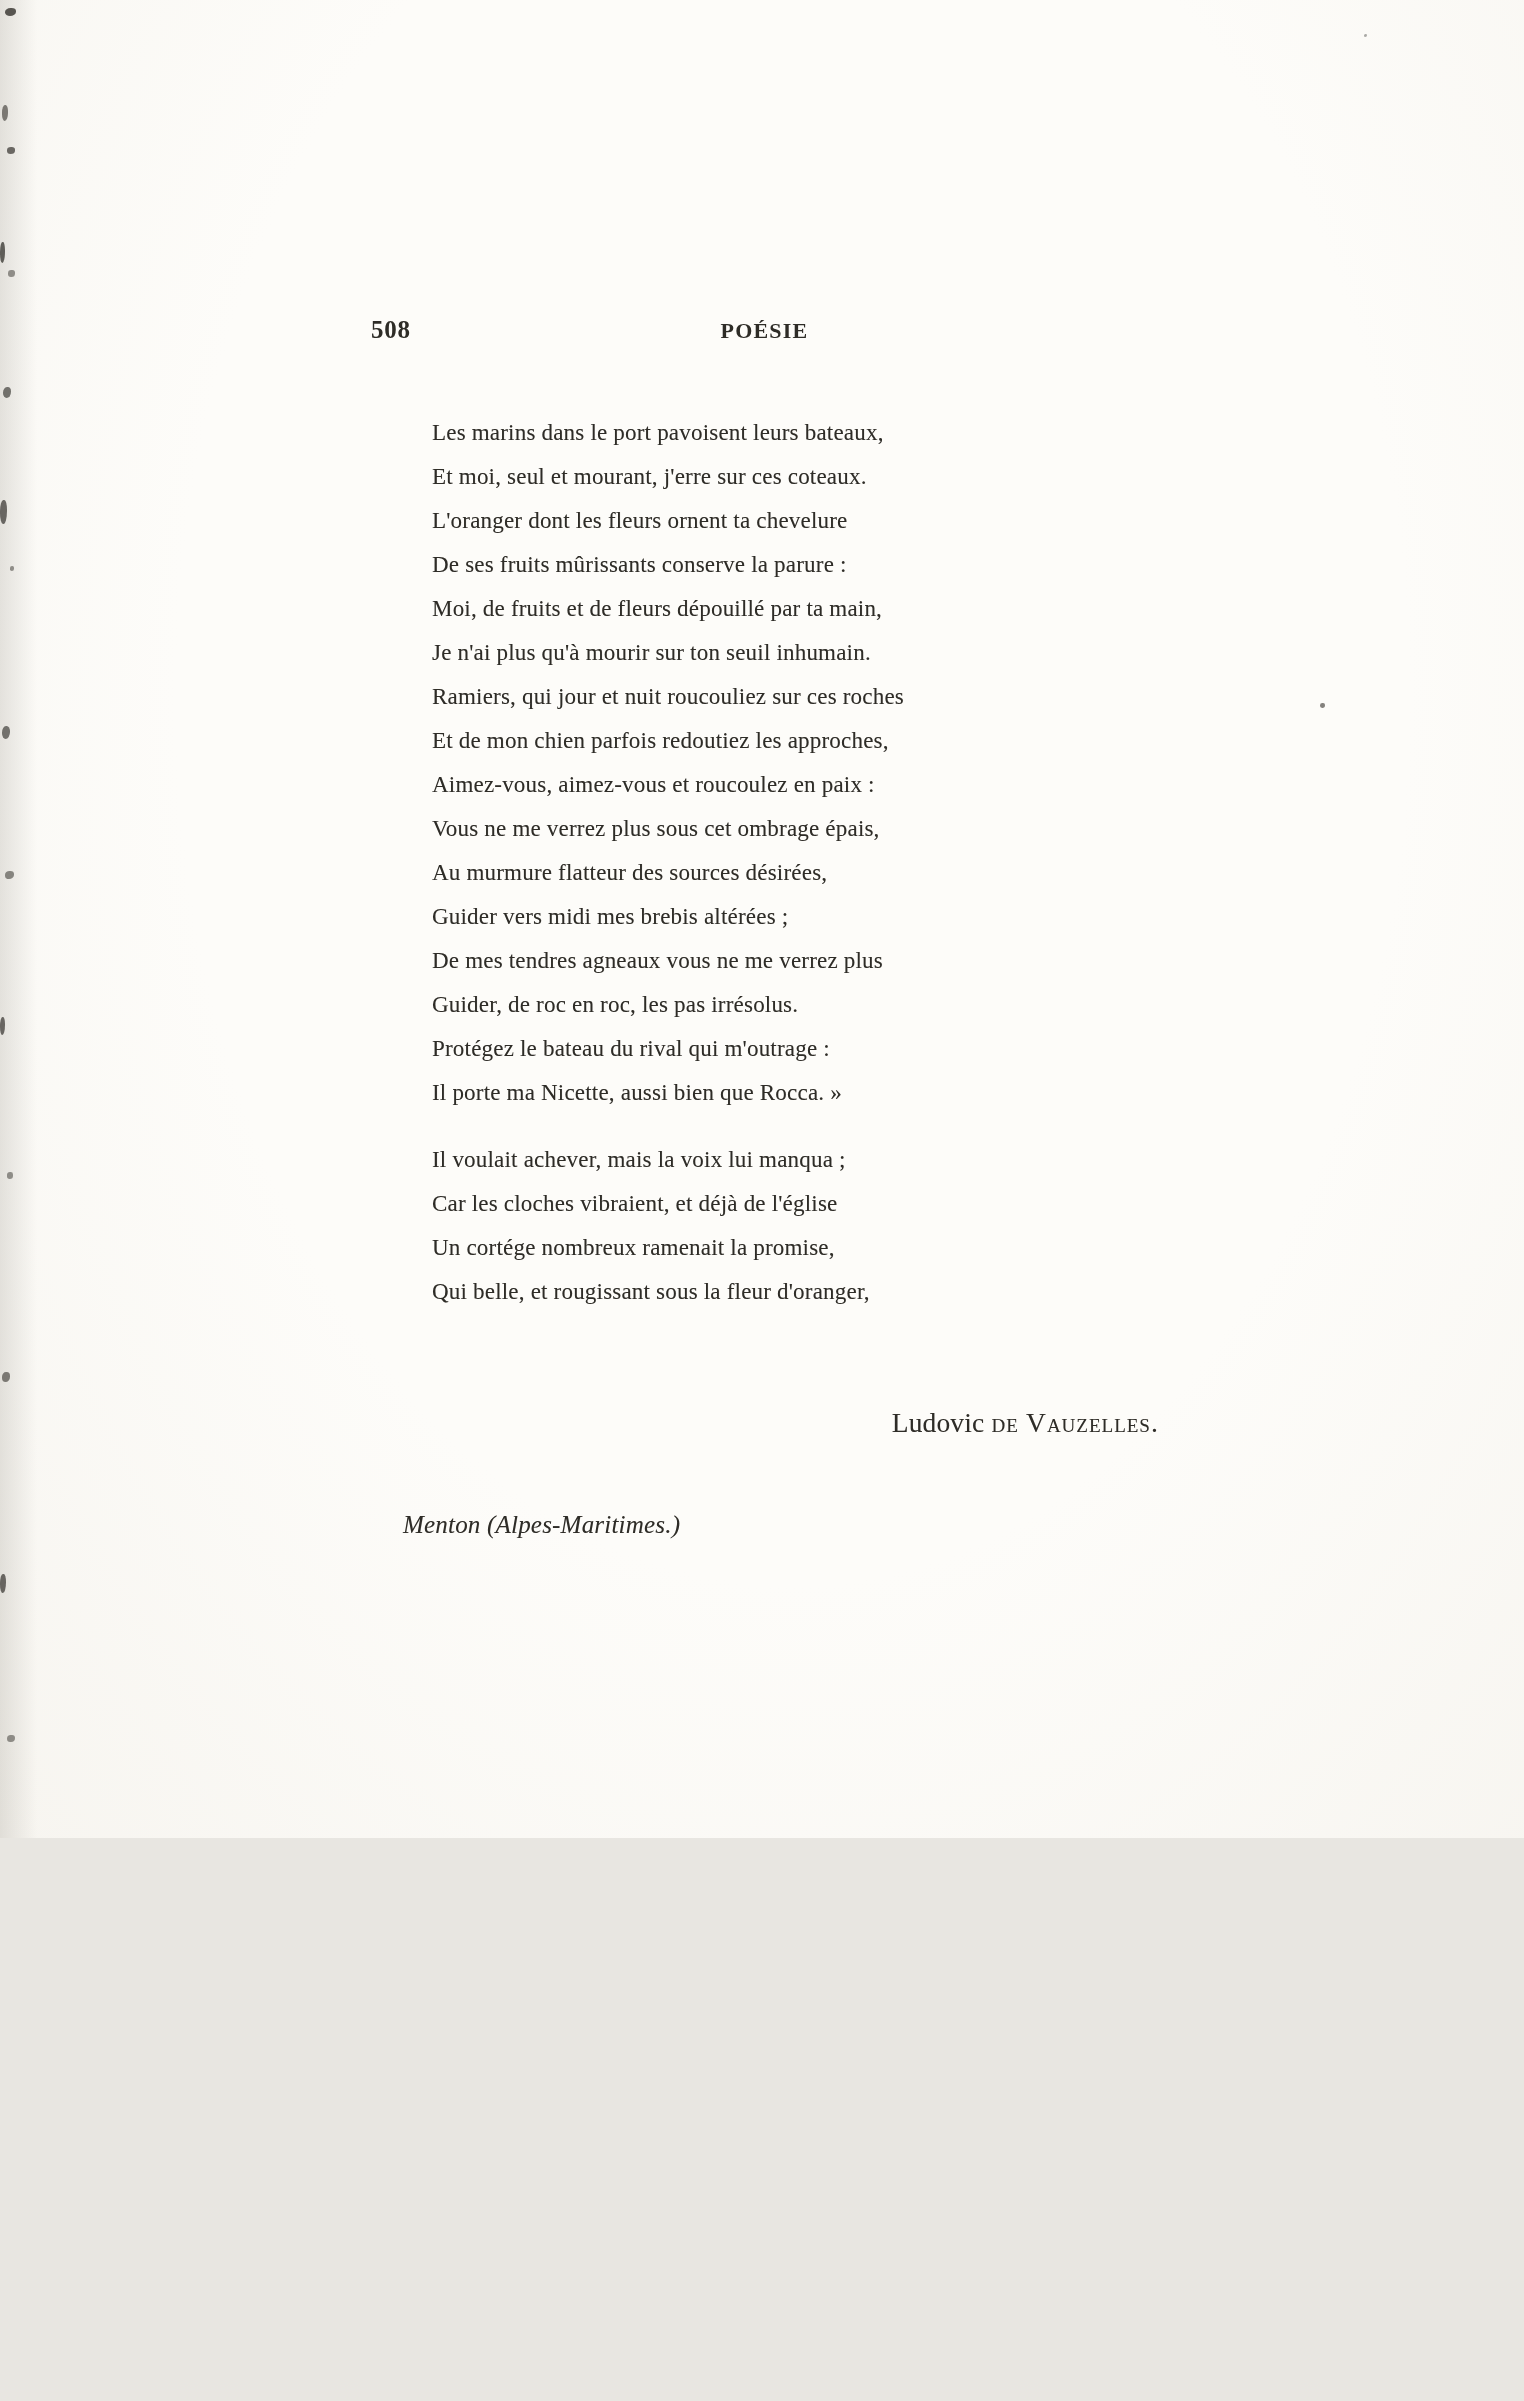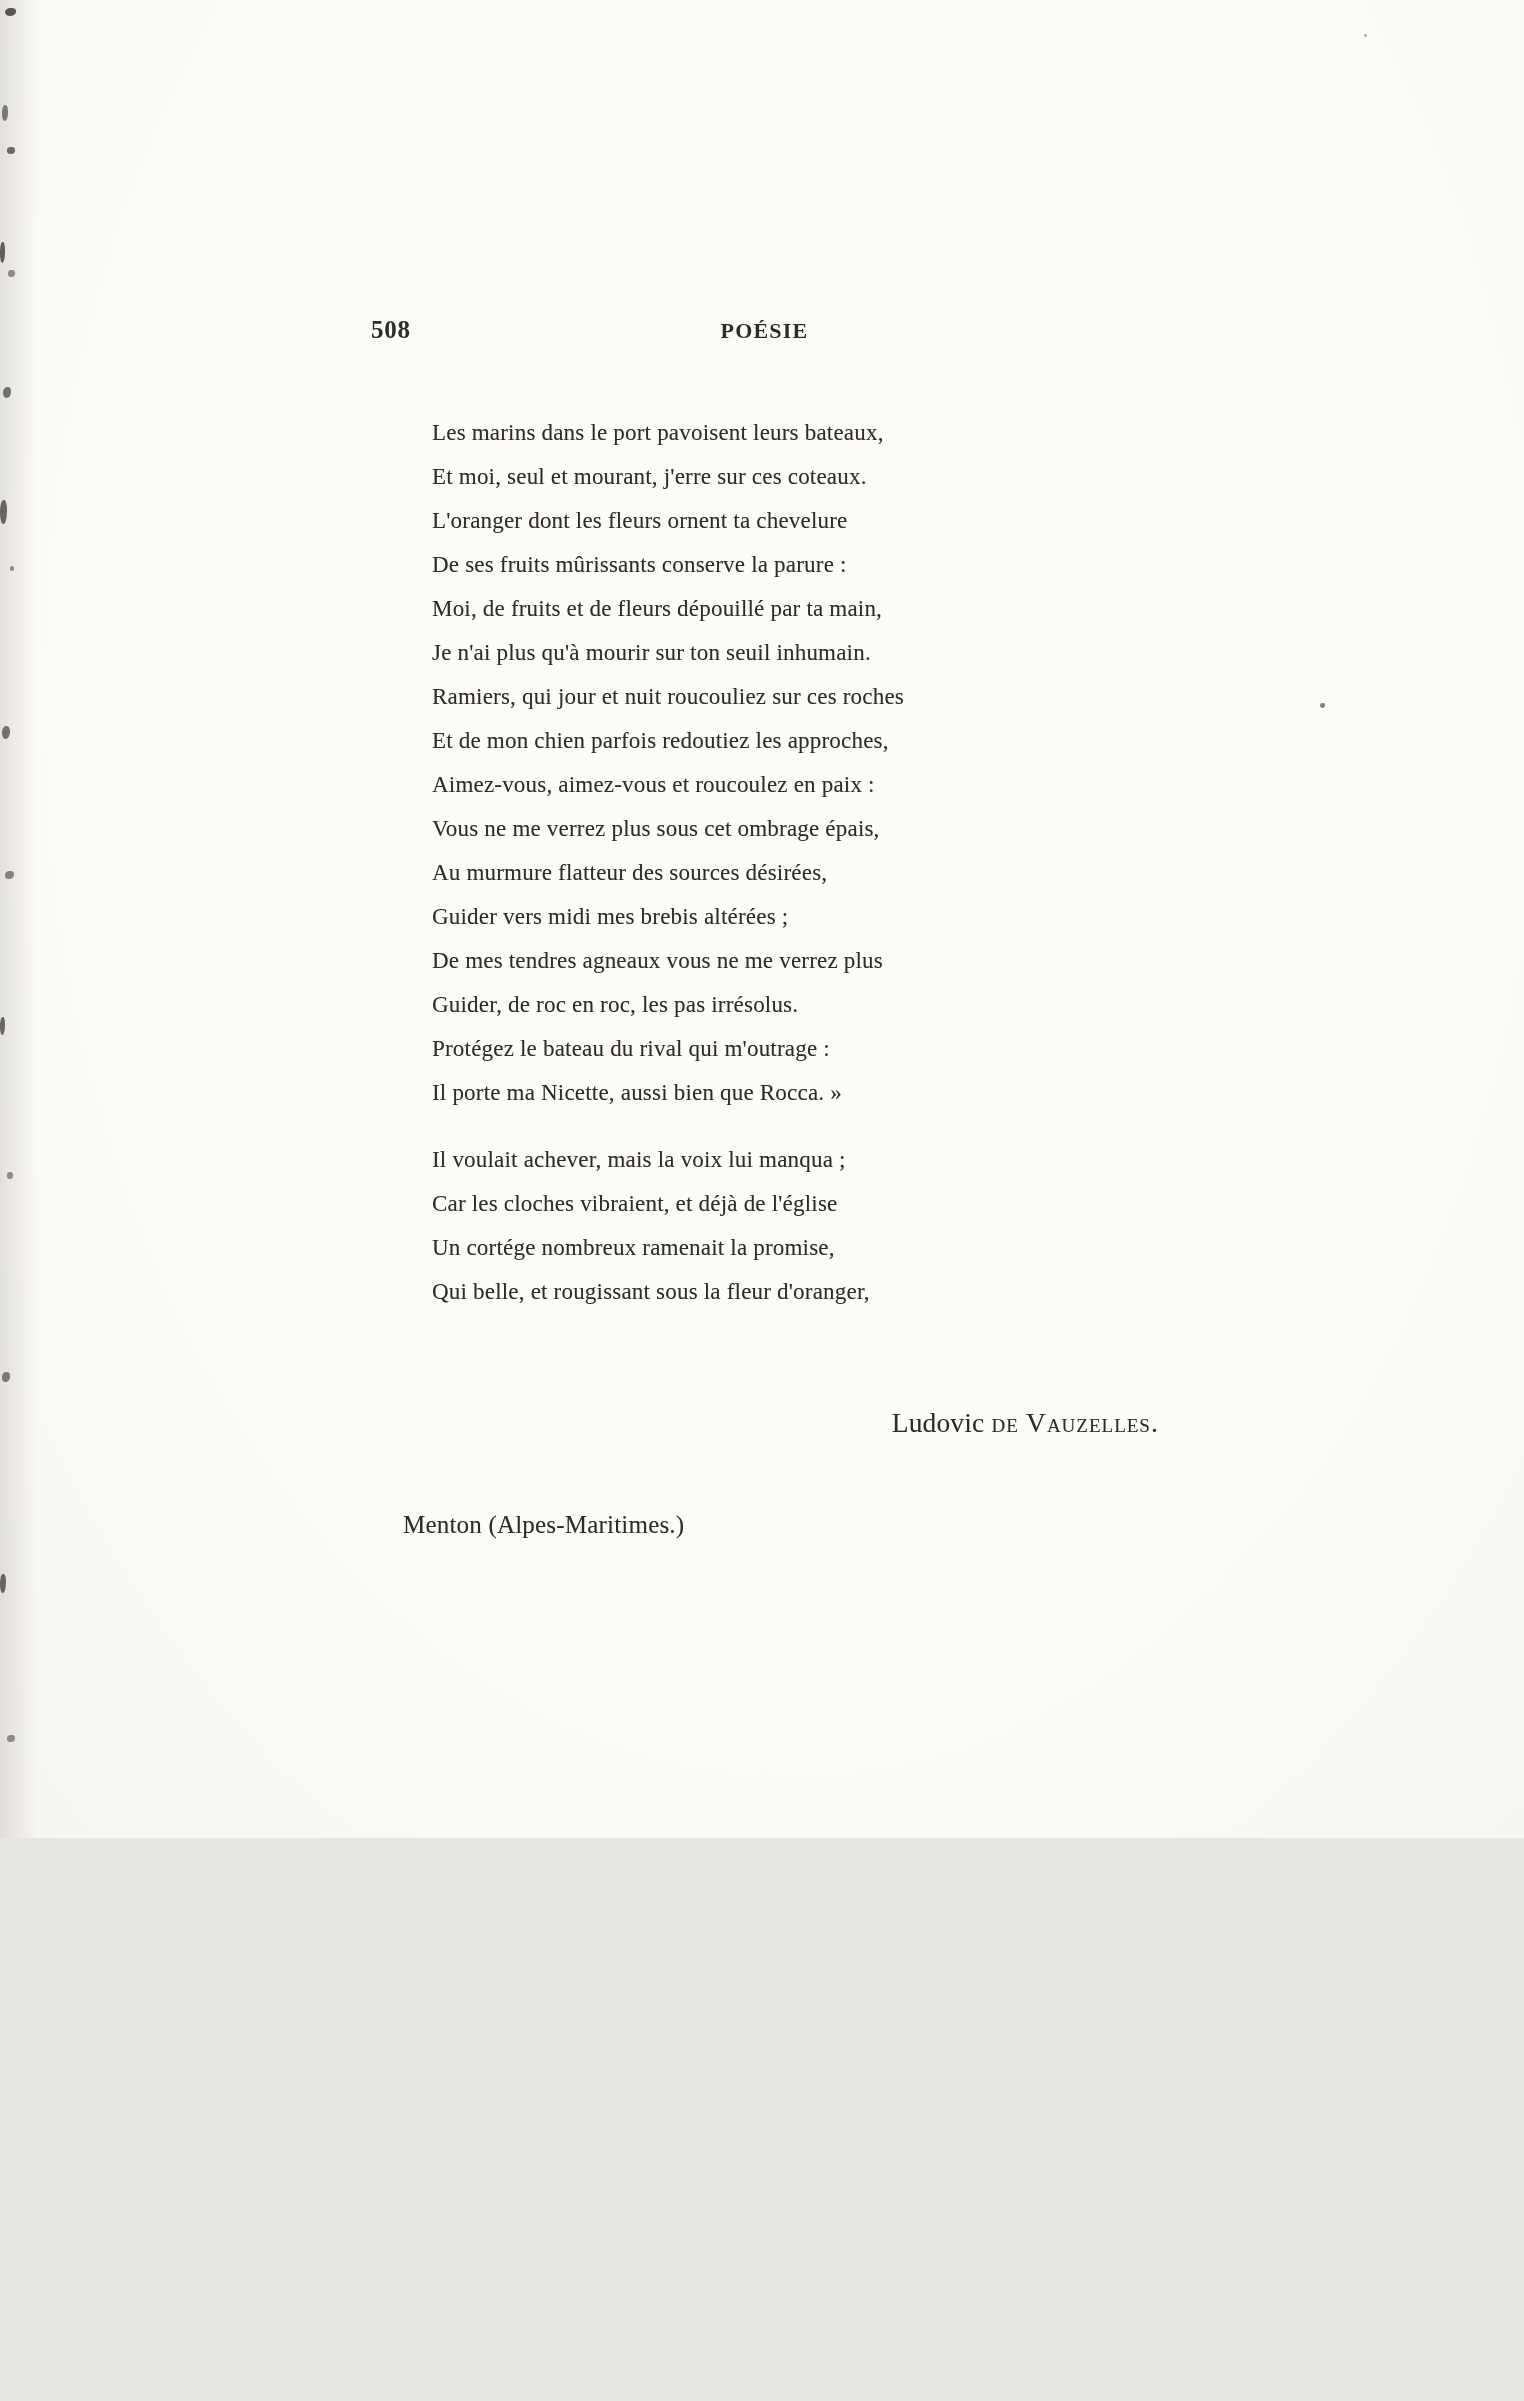--- a/index.html
+++ b/index.html
@@ -78,20 +78,21 @@
     font-variant: small-caps;
     letter-spacing: 1px;
   }
   .location {
     position: absolute;
     left: 403px;
     top: 1511px;
     font-size: 25px;
     letter-spacing: 0.2px;
     text-shadow: 0.2px 0.2px 0 rgba(46,44,39,0.25);
+    font-style: italic;
   }
   
   .speckles span {
     position: absolute;
     background: #33312c;
     border-radius: 50% 40% 55% 45%;
     display: block;
   }
   .edge-bar {
     position: absolute;

